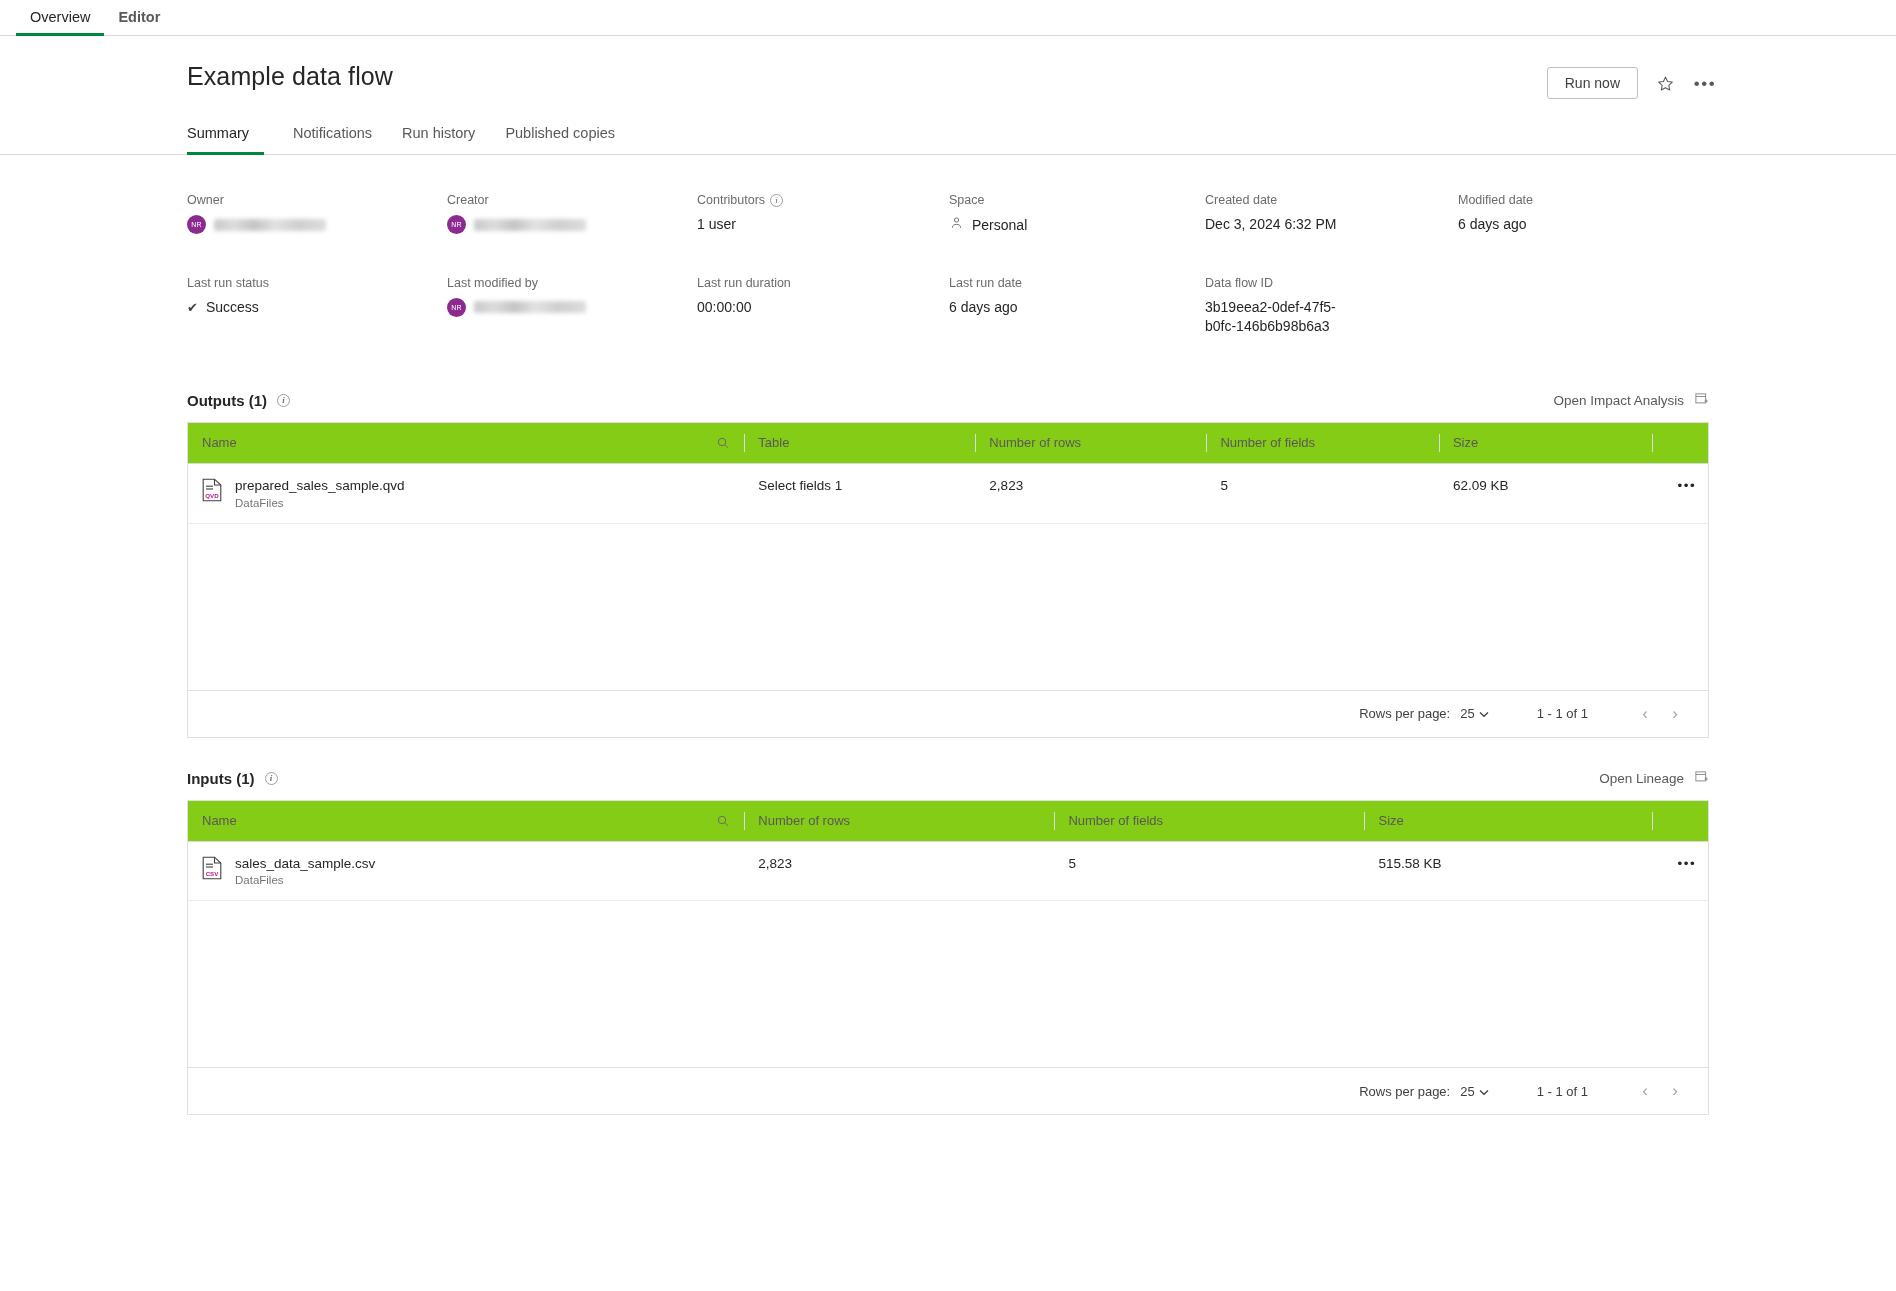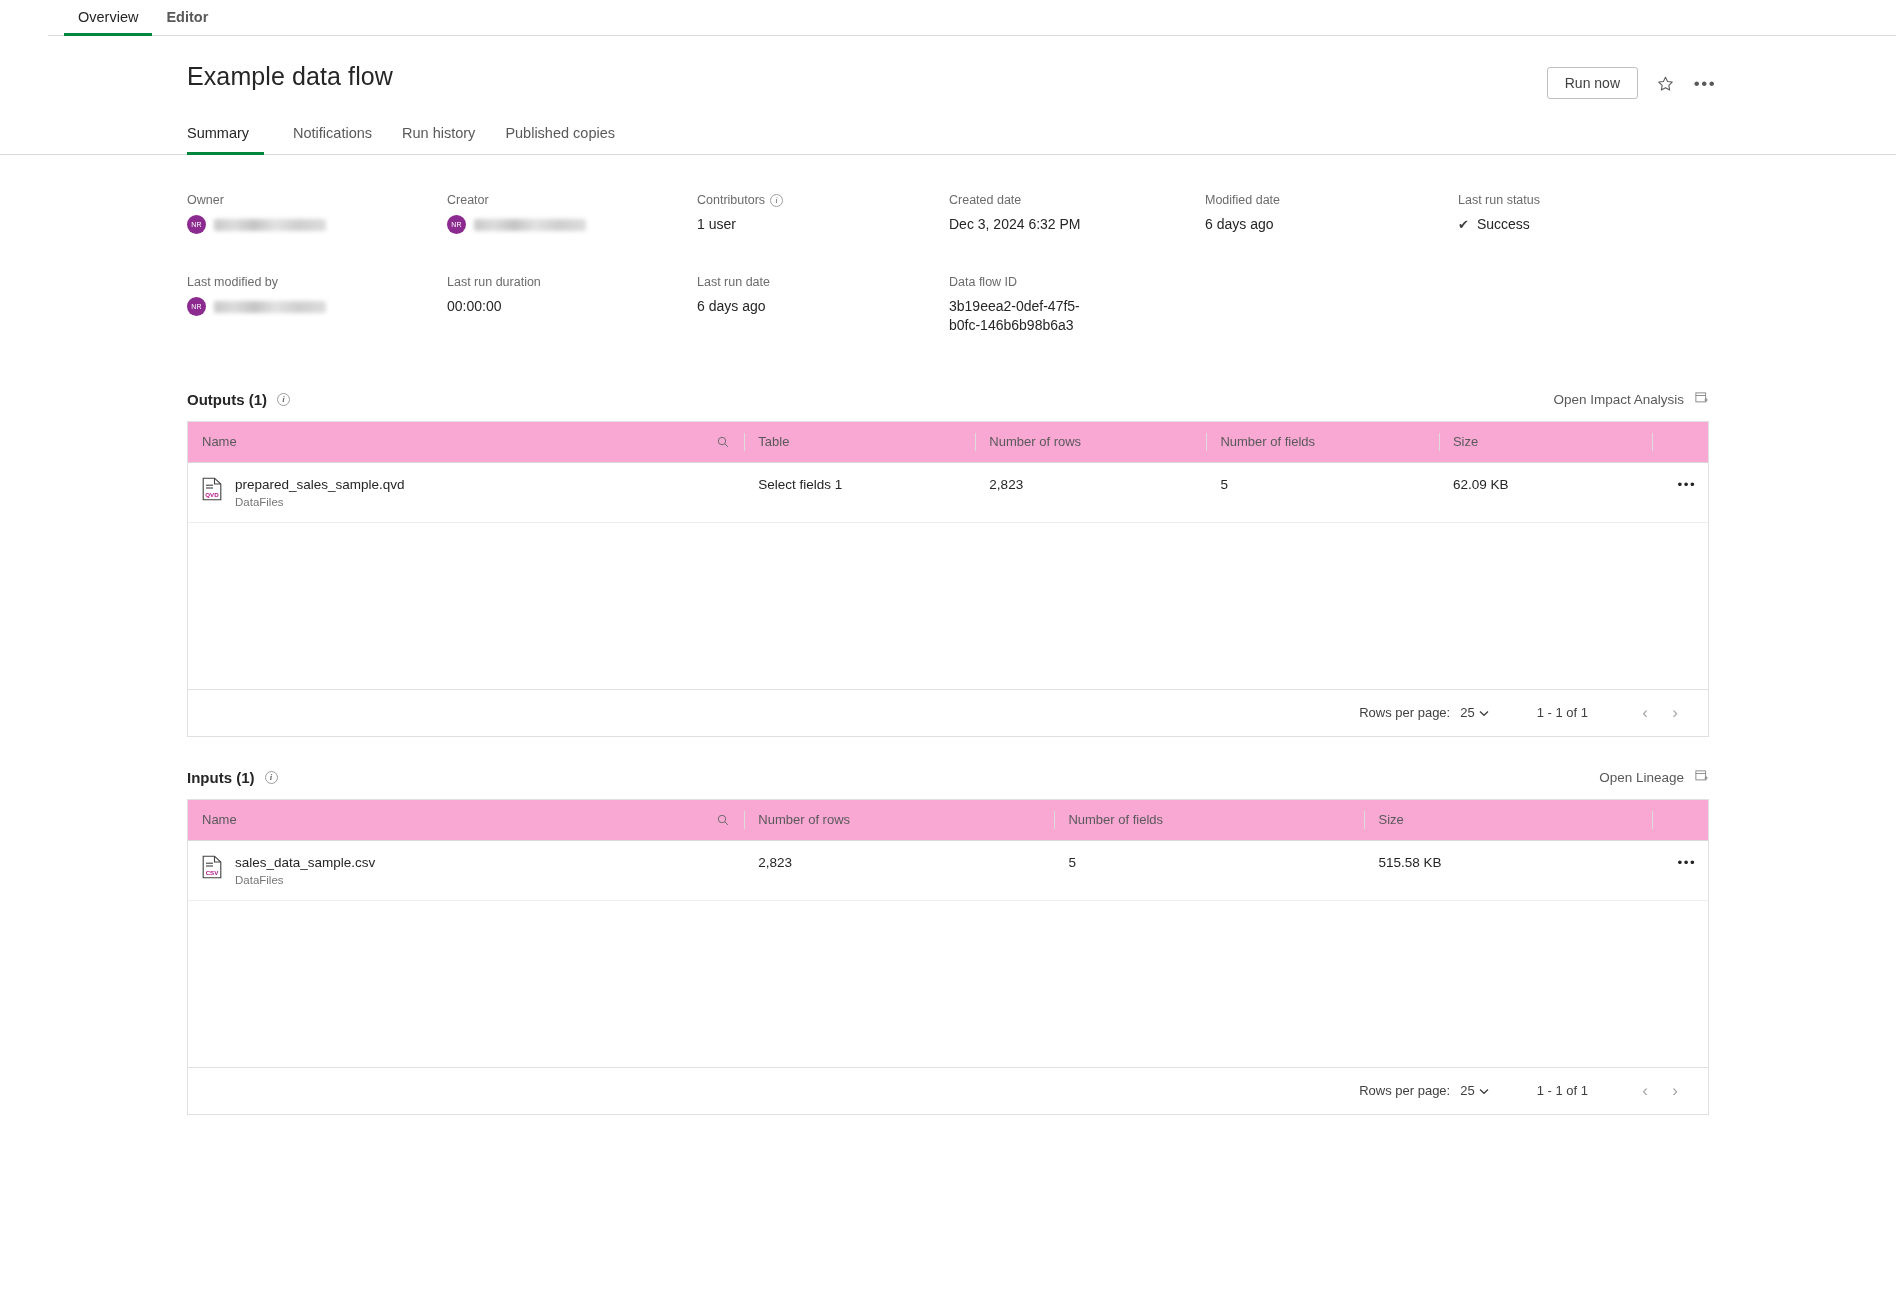--- a/index.html
+++ b/index.html
@@ -11,21 +11,20 @@
   }
   body { width: 1896px; height: 1291px; overflow: hidden; }
 
   
   .apptabs {
     height: 36px;
     border-bottom: 1px solid #d9d9d9;
     display: flex;
     align-items: stretch;
     padding-left: 16px;
-    margin-left: 48px;
   }
   .apptab {
     display: flex; align-items: center;
     padding: 0 14px;
     font-size: 14.5px;
     color: #595959;
     cursor: pointer;
     border-bottom: 3px solid transparent;
     margin-bottom: -1px;
     font-weight: bold;
@@ -103,21 +102,21 @@
   .sec-inputs  { margin-top: 32px; }
   .sechead {
     display: flex; align-items: center; justify-content: space-between;
     padding-bottom: 12px;
   }
   .sectitle { font-size: 15px; font-weight: bold; color: #262626; display: flex; align-items: center; gap: 10px; }
   .seclink { font-size: 13.5px; color: #595959; display: flex; align-items: center; gap: 10px; cursor: pointer; }
 
   table.grid { width: 100%; border-collapse: collapse; table-layout: fixed; }
   table.grid thead th {
-    background: #f9a8d4;
+    background: #84cc16;
     border-top: 1px solid #e0e0e0;
     border-bottom: 1px solid #d9d9d9;
     font-size: 13px; font-weight: 400; color: #595959;
     text-align: left; padding: 12px 0 12px 14px;
     position: relative; height: 41px;
   }
   table.grid thead th + th::before {
     content: ""; position: absolute; left: 0; top: 11px; bottom: 11px; width: 1px; background: #dcdcdc;
   }
   table.grid tbody td {
@@ -210,20 +209,32 @@
     </div>
 
     <div>
       <div class="metalabel">
         <span>Contributors</span>
         <span class="infoicon">i</span>
       </div>
       <div class="metaval">1 user</div>
     </div>
 
+    <div>
+      <div class="metalabel">Space</div>
+      <div class="metaval">
+        <span>
+          <svg width="15" height="15" viewBox="0 0 24 24" fill="none" stroke="#757575" stroke-width="1.6">
+            <circle cx="12" cy="8" r="3.4"></circle>
+            <path d="M5.5 20.5v-1.2c0-2.6 2.9-4.3 6.5-4.3s6.5 1.7 6.5 4.3v1.2"></path>
+          </svg>
+        </span>
+        <span>Personal</span>
+      </div>
+    </div>
 
     <div>
       <div class="metalabel">Created date</div>
       <div class="metaval">Dec 3, 2024 6:32 PM</div>
     </div>
 
     <div>
       <div class="metalabel">Modified date</div>
       <div class="metaval">6 days ago</div>
     </div>

